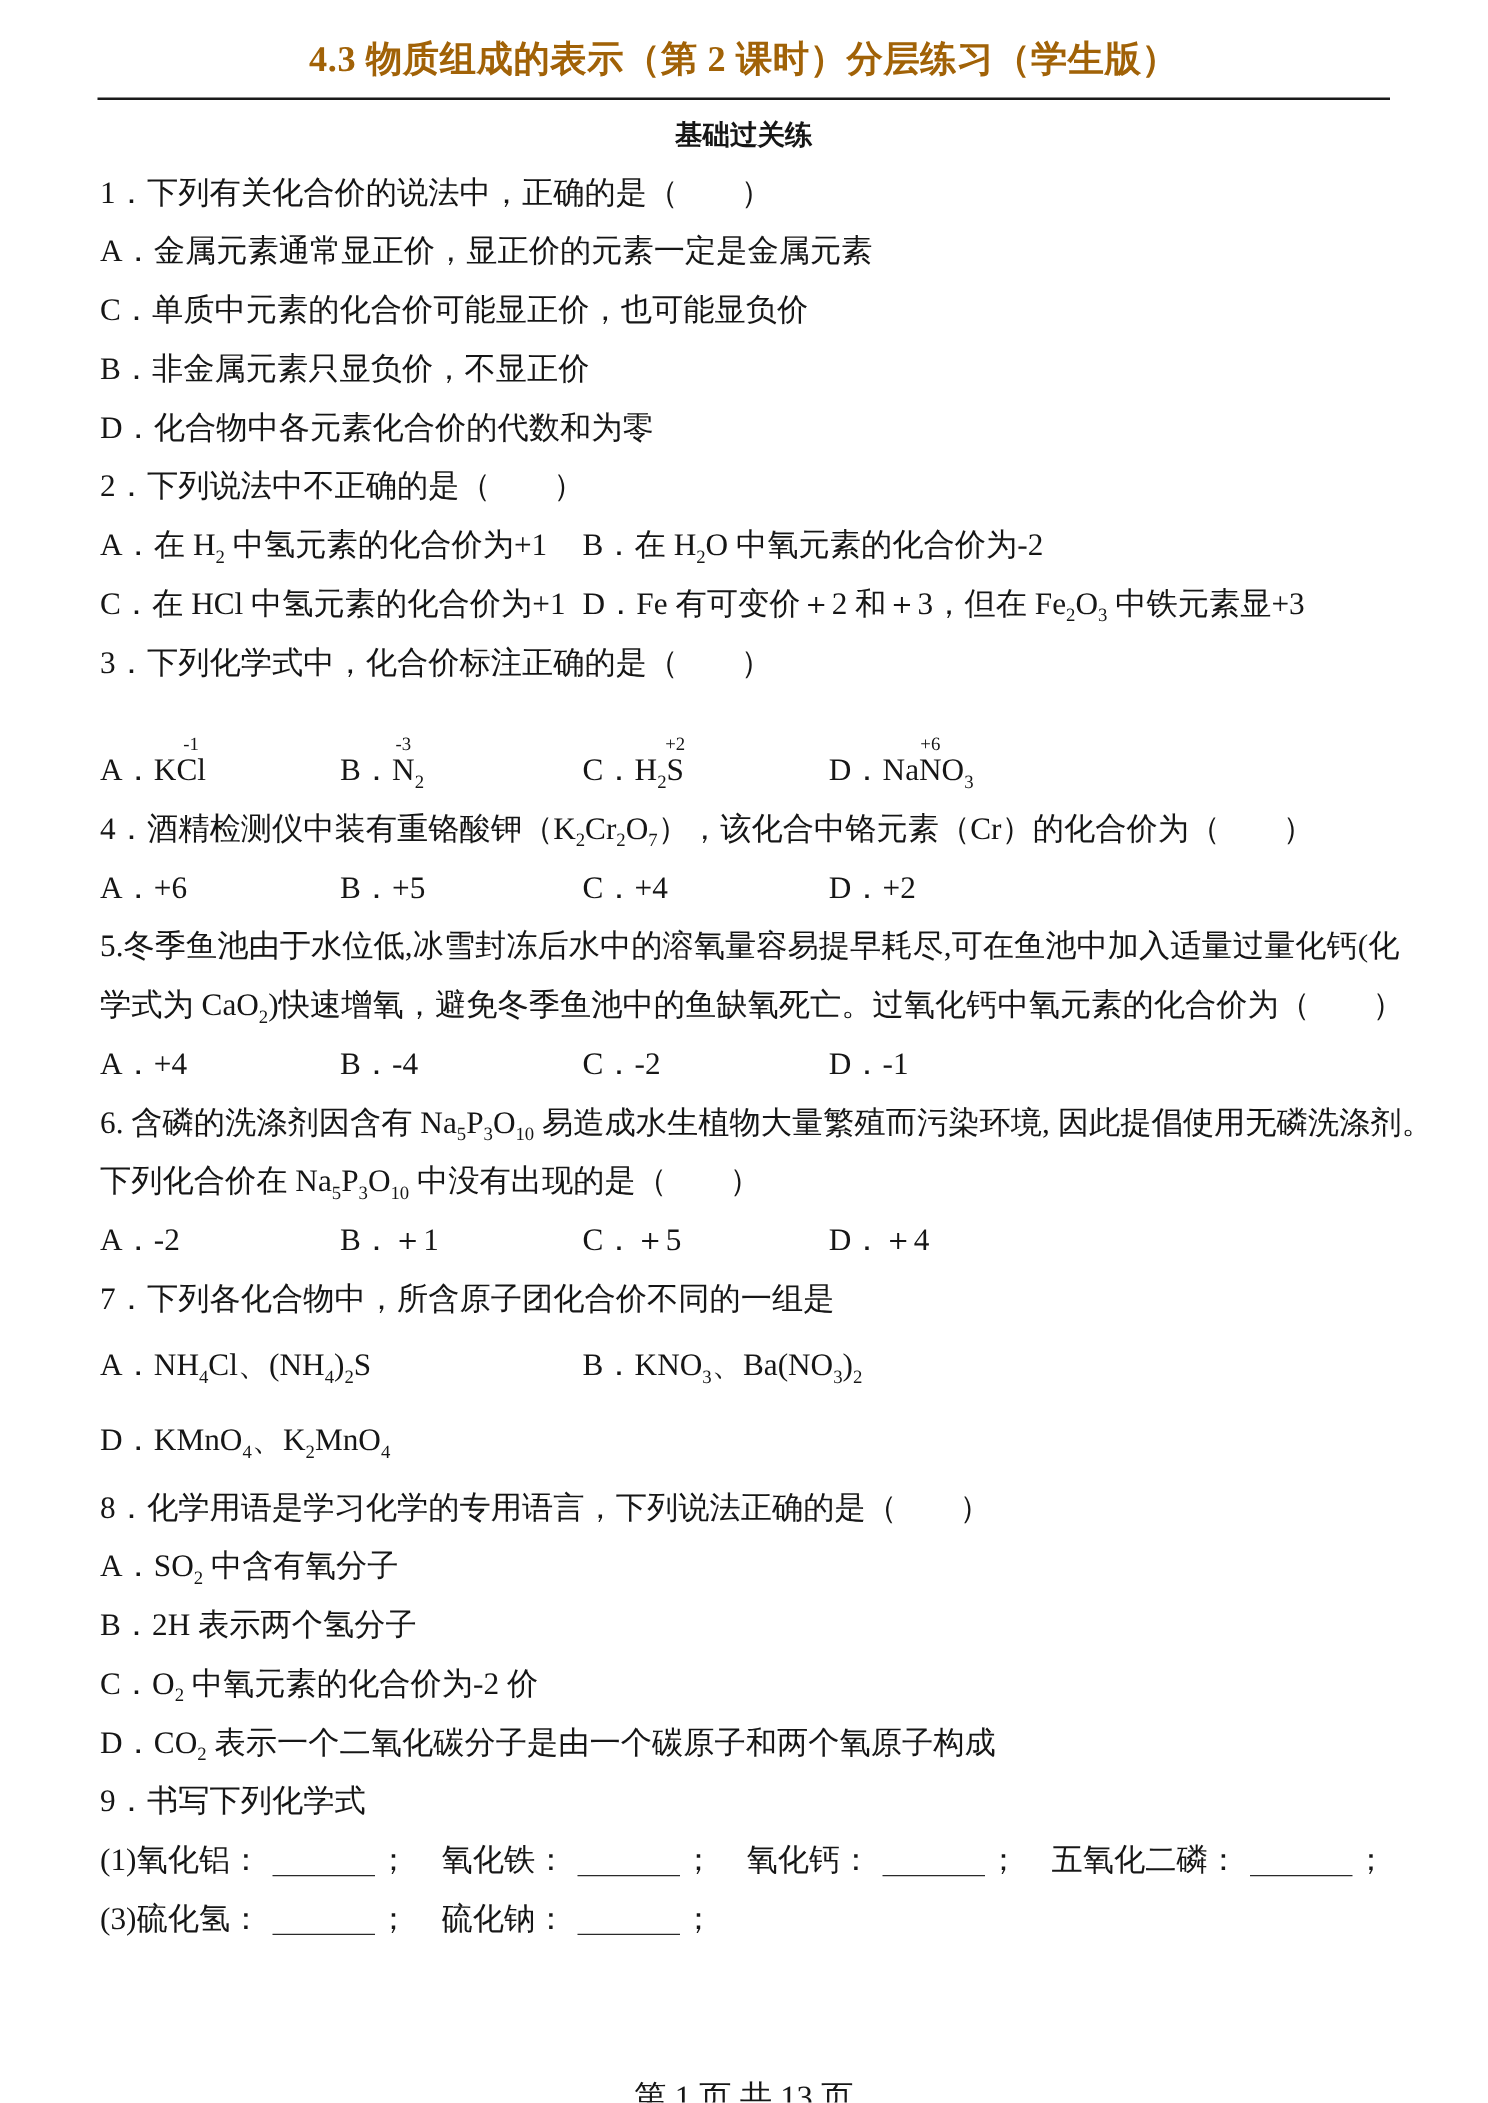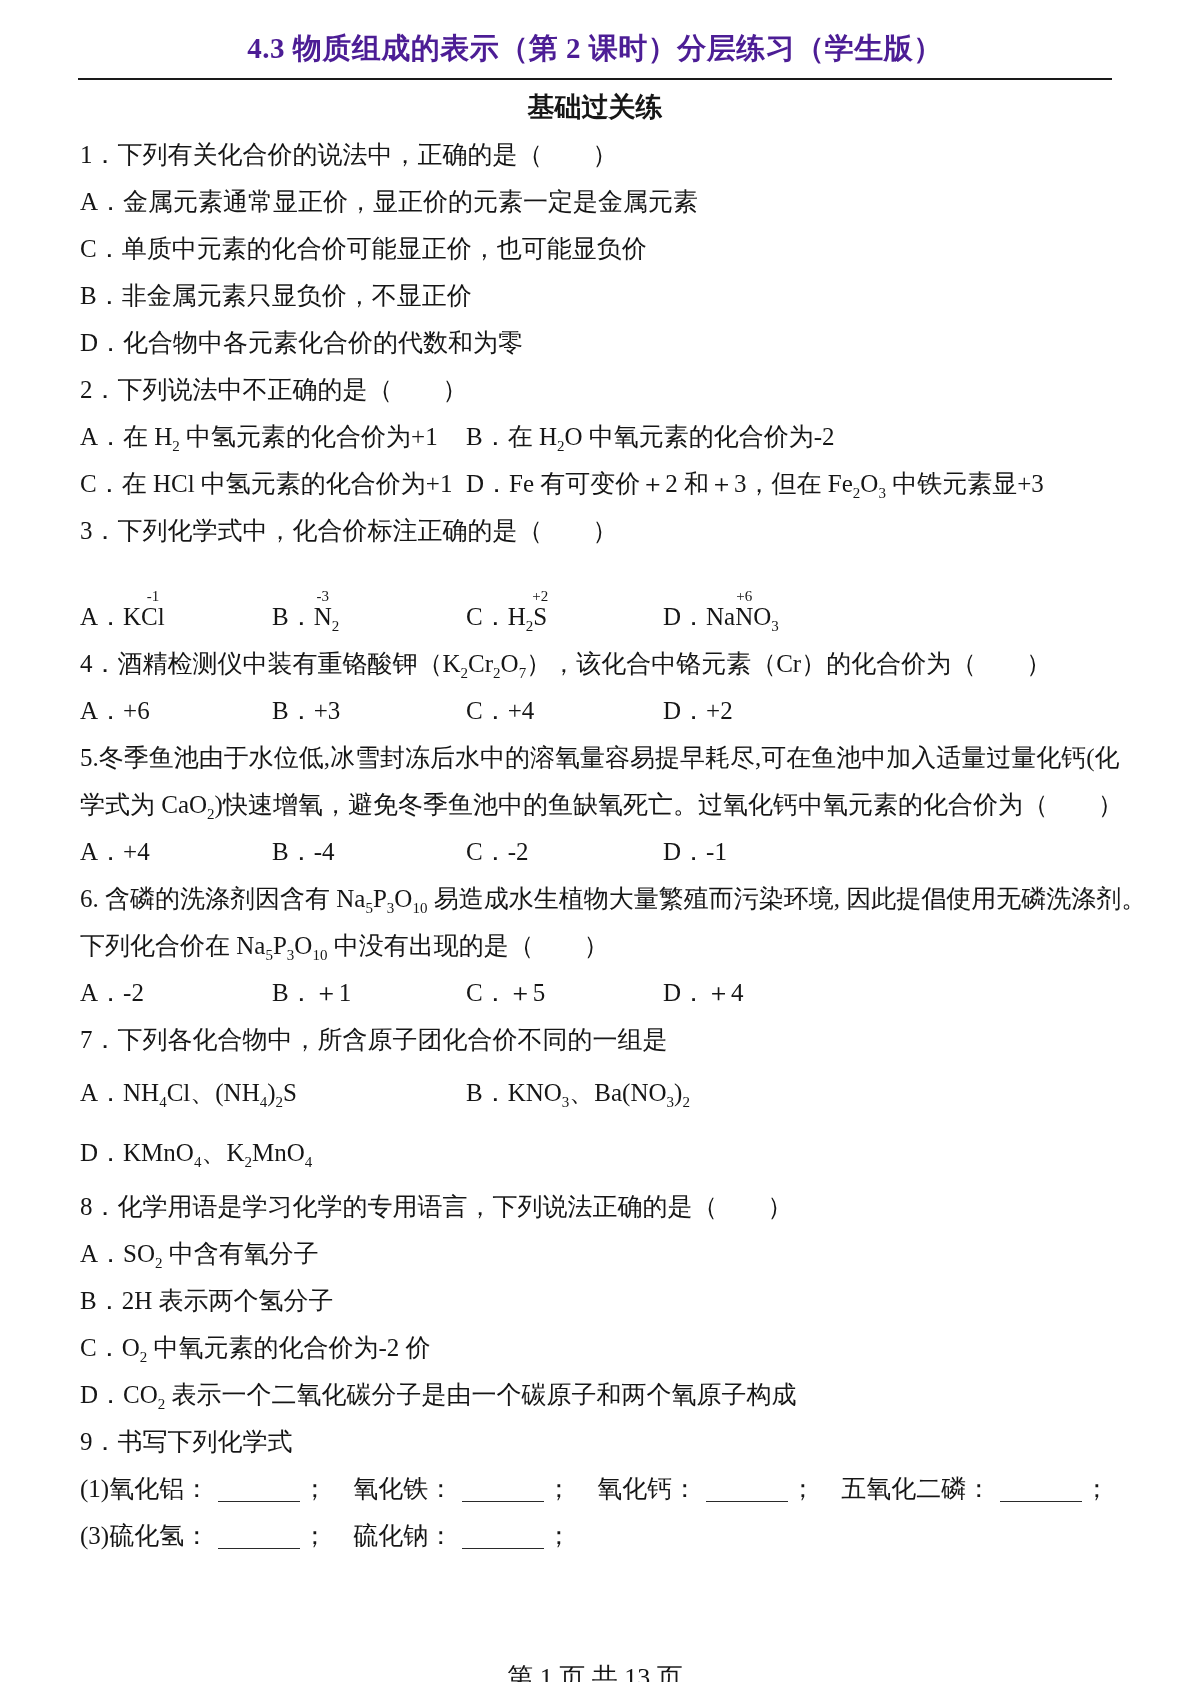--- a/index.html
+++ b/index.html
@@ -4,24 +4,24 @@
 <style>
   html,body { margin:0; padding:0; background:#ffffff; }
   body {
     width:1190px; height:1682px; position:relative;
     font-family:"Liberation Serif","DejaVu Serif",serif;
     color:#161616; font-size:25px;
   }
   .page { position:relative; width:1190px; height:1682px; overflow:hidden; }
   .title {
     padding-top:28px; text-align:center; font-size:29px; font-weight:bold;
-    color:#4c1d95; line-height:40px; letter-spacing:0.5px;
+    color:#a16207; line-height:40px; letter-spacing:0.5px;
   }
   .rule { border:none; border-top:2px solid #1a1a1a; margin:10px 78px 0 78px; }
-  .section { text-align:center; font-weight:bold; font-size:27px; line-height:47px; margin-top:4px; }
+  .section { text-align:center; font-weight:bold; font-size:22px; line-height:47px; margin-top:4px; }
   .content { padding:0 80px; }
   .line { line-height:47px; white-space:nowrap; }
   .cols2 { display:grid; grid-template-columns:386px 1fr; }
   .cols4 { display:grid; grid-template-columns:192px 194px 197px 1fr; }
   .tall { line-height:60px; }
   .valrow { height:78px; display:grid; grid-template-columns:192px 194px 197px 1fr; align-content:end; padding-bottom:8px; line-height:30px; }
   sub { font-size:15px; line-height:0; }
   .stk { display:inline-block; position:relative; }
   .stk .v { position:absolute; left:50%; bottom:92%; transform:translateX(-50%); font-size:15px; line-height:1; white-space:nowrap; }
   .fill { margin-right:26px; }
@@ -69,21 +69,21 @@
         <span>B．<span class="stk"><span class="v">-3</span><span class="e">N</span></span><sub>2</sub></span>
         <span>C．H<sub>2</sub><span class="stk"><span class="v">+2</span><span class="e">S</span></span></span>
         <span>D．Na<span class="stk"><span class="v">+6</span><span class="e">N</span></span>O<sub>3</sub></span>
       </div>
     </div>
 
     <div>
       <div class="line">4．酒精检测仪中装有重铬酸钾（K<sub>2</sub>Cr<sub>2</sub>O<sub>7</sub>），该化合中铬元素（Cr）的化合价为（　　）</div>
       <div class="line cols4">
         <span>A．+6</span>
-        <span>B．+3</span>
+        <span>B．+5</span>
         <span>C．+4</span>
         <span>D．+2</span>
       </div>
     </div>
 
     <div>
       <div class="line">5.冬季鱼池由于水位低,冰雪封冻后水中的溶氧量容易提早耗尽,可在鱼池中加入适量过量化钙(化</div>
       <div class="line">学式为 CaO<sub>2</sub>)快速增氧，避免冬季鱼池中的鱼缺氧死亡。过氧化钙中氧元素的化合价为（　　）</div>
       <div class="line cols4">
         <span>A．+4</span>

